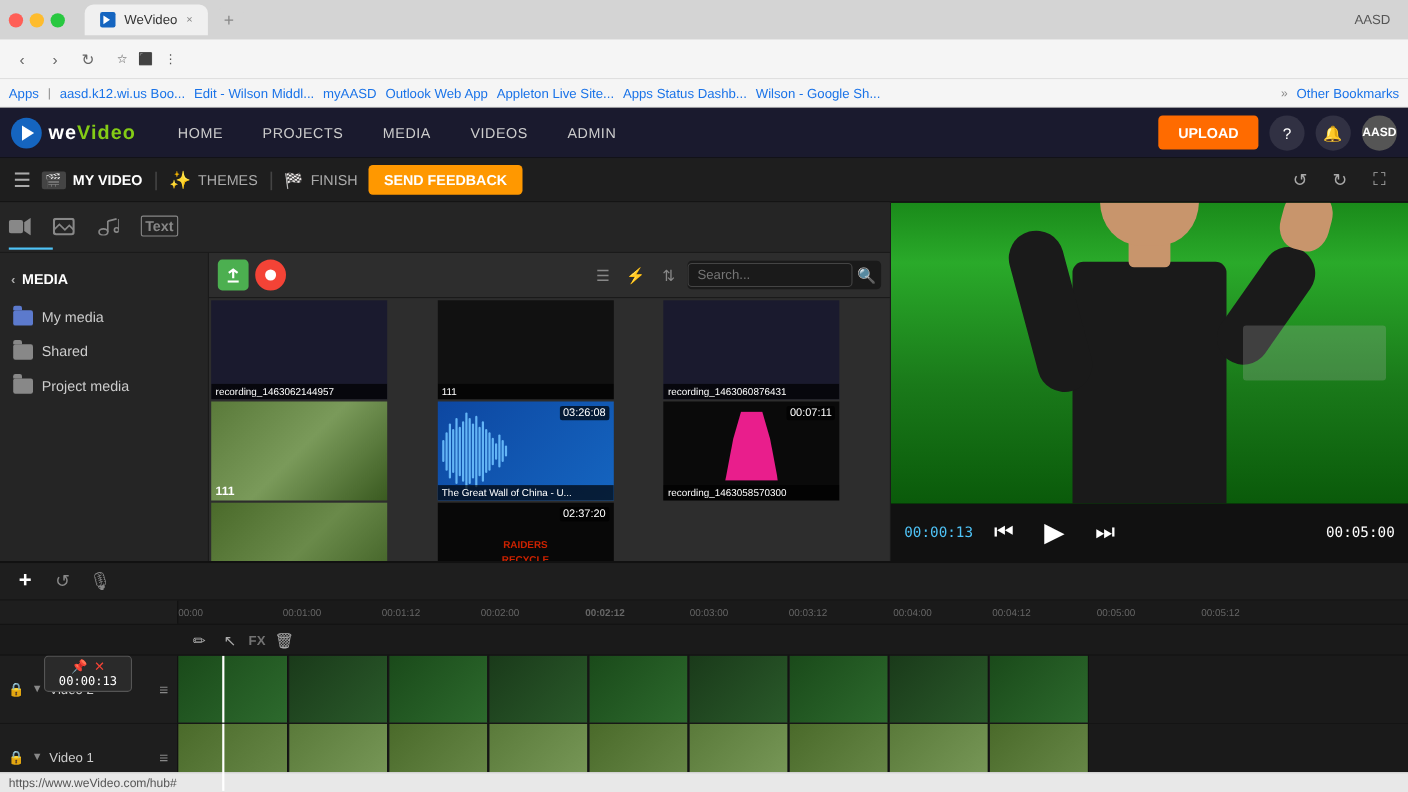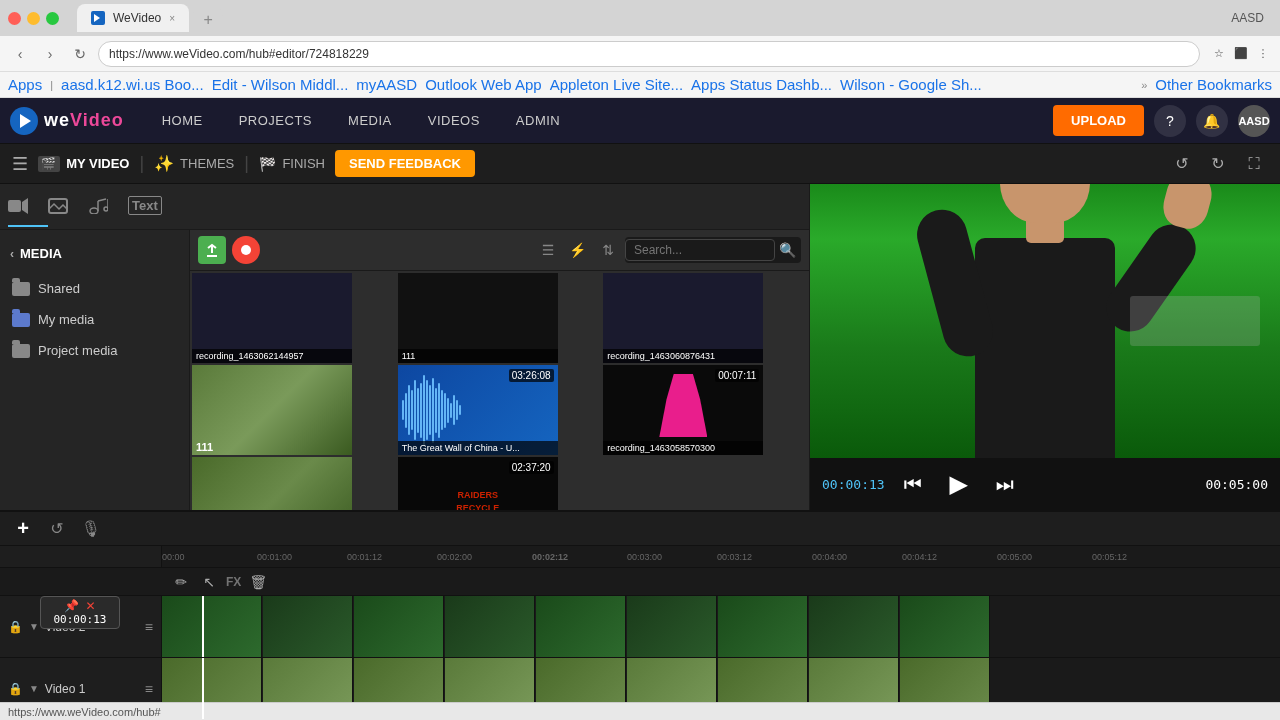--- a/index.html
+++ b/index.html
@@ -16,32 +16,32 @@
     .tab-bar { display: flex; align-items: flex-end; height: 28px; margin-left: 10px; }
     .tab { background: #f0f0f0; border-radius: 8px 8px 0 0; padding: 4px 14px; font-size: 12px; color: #333; display: flex; align-items: center; gap: 8px; height: 28px; }
     .tab-favicon { width: 14px; height: 14px; background: #1565c0; border-radius: 2px; display: flex; align-items: center; justify-content: center; }
     .tab-close { font-size: 10px; color: #888; cursor: pointer; }
     .browser-nav { background: #f5f5f5; height: 36px; display: flex; align-items: center; padding: 0 8px; gap: 6px; border-bottom: 1px solid #ddd; }
     .nav-btn { width: 24px; height: 24px; border-radius: 50%; background: transparent; border: none; color: #666; cursor: pointer; font-size: 14px; display: flex; align-items: center; justify-content: center; }
     .url-bar { flex: 1; height: 26px; border-radius: 13px; border: 1px solid #ccc; background: white; padding: 0 10px; font-size: 12px; color: #333; }
     .nav-icons { display: flex; gap: 4px; align-items: center; margin-left: 4px; }
     .nav-icon { width: 18px; height: 18px; display: flex; align-items: center; justify-content: center; font-size: 11px; cursor: pointer; color: #555; }
     .bookmarks-bar { background: #f5f5f5; height: 26px; display: flex; align-items: center; padding: 0 8px; gap: 8px; border-bottom: 1px solid #ddd; font-size: 11px; color: #333; overflow: hidden; }
-    .bookmark-item { white-space: nowrap; cursor: pointer; color: #1a73e8; font-size: 15px; }
+    .bookmark-item { white-space: nowrap; cursor: pointer; color: #1a73e8; font-size: 12px; }
 
     
     .app { display: flex; flex-direction: column; height: calc(720px - 98px); background: #2d2d2d; }
 
     
     .app-topnav { background: #1a1a2e; height: 46px; display: flex; align-items: center; padding: 0 10px; gap: 0; border-bottom: 1px solid #111; }
     .app-logo { display: flex; align-items: center; gap: 6px; margin-right: 20px; }
     .logo-icon { width: 28px; height: 28px; background: #1565c0; border-radius: 50%; display: flex; align-items: center; justify-content: center; }
     .logo-play { width: 0; height: 0; border-top: 7px solid transparent; border-bottom: 7px solid transparent; border-left: 11px solid white; margin-left: 2px; }
     .logo-text { color: white; font-size: 18px; font-weight: bold; letter-spacing: 1px; }
-    .logo-text span { color: #ec4899; }
+    .logo-text span { color: #84cc16; }
     .nav-links { display: flex; gap: 0; }
     .nav-link { color: #ccc; font-size: 13px; font-weight: 500; padding: 0 18px; height: 46px; display: flex; align-items: center; cursor: pointer; text-transform: uppercase; letter-spacing: 0.5px; }
     .app-topnav-right { margin-left: auto; display: flex; align-items: center; gap: 10px; }
     .upload-btn { background: #ff6b00; color: white; border: none; padding: 8px 18px; border-radius: 4px; font-size: 13px; font-weight: bold; cursor: pointer; text-transform: uppercase; }
     .topnav-icon { width: 32px; height: 32px; border-radius: 50%; background: rgba(255,255,255,0.1); display: flex; align-items: center; justify-content: center; color: white; font-size: 14px; cursor: pointer; }
     .avatar { width: 32px; height: 32px; border-radius: 50%; background: #555; display: flex; align-items: center; justify-content: center; color: white; font-size: 11px; font-weight: bold; }
 
     
     .app-toolbar { background: #1e1e1e; height: 40px; display: flex; align-items: center; padding: 0 12px; gap: 16px; border-bottom: 1px solid #111; }
     .toolbar-left { display: flex; align-items: center; gap: 10px; }
@@ -169,21 +169,20 @@
         <span style="font-size:16px;color:#888;line-height:1;">+</span>
       </div>
     </div>
     <div style="margin-left:auto;font-size:12px;color:#555;padding-right:8px;">AASD</div>
   </div>
 
   <div class="browser-nav">
     <button class="nav-btn">‹</button>
     <button class="nav-btn">›</button>
     <button class="nav-btn">↻</button>
-    <input class="url-bar" type="text" value="https://www.weVideo.com/hub#editor/724818229" style="">
     <div class="nav-icons">
       <span class="nav-icon">☆</span>
       <span class="nav-icon">⬛</span>
       <span class="nav-icon">⋮</span>
     </div>
   </div>
 
   <div class="bookmarks-bar">
     <span class="bookmark-item">Apps</span>
     <span style="color:#888;">|</span>
@@ -283,26 +282,26 @@
       </div>
 
       <div class="media-panel">
 
         <div class="sidebar">
           <div class="media-header">
             <span class="back-arrow">‹</span>
             <span style="font-size:13px;font-weight:bold;color:white;">MEDIA</span>
           </div>
           <div class="sidebar-item">
+            <div class="folder-icon folder-icon-blue"></div>
+            <span>My media</span>
+          </div>
+          <div class="sidebar-item">
             <div class="folder-icon folder-icon-gray"></div>
             <span>Shared</span>
-          </div>
-          <div class="sidebar-item">
-            <div class="folder-icon folder-icon-blue"></div>
-            <span>My media</span>
           </div>
           <div class="sidebar-item">
             <div class="folder-icon folder-icon-gray"></div>
             <span>Project media</span>
           </div>
         </div>
 
         <div class="media-grid-area">
 
           <div class="media-grid-toolbar">

